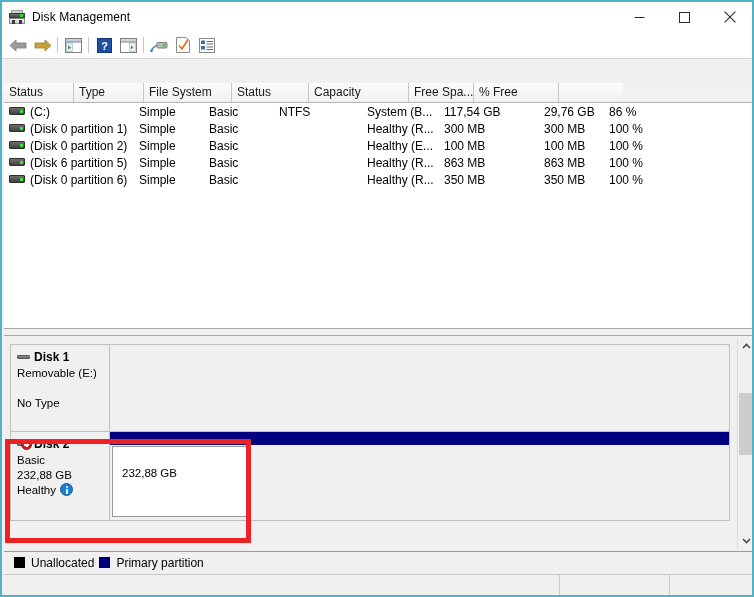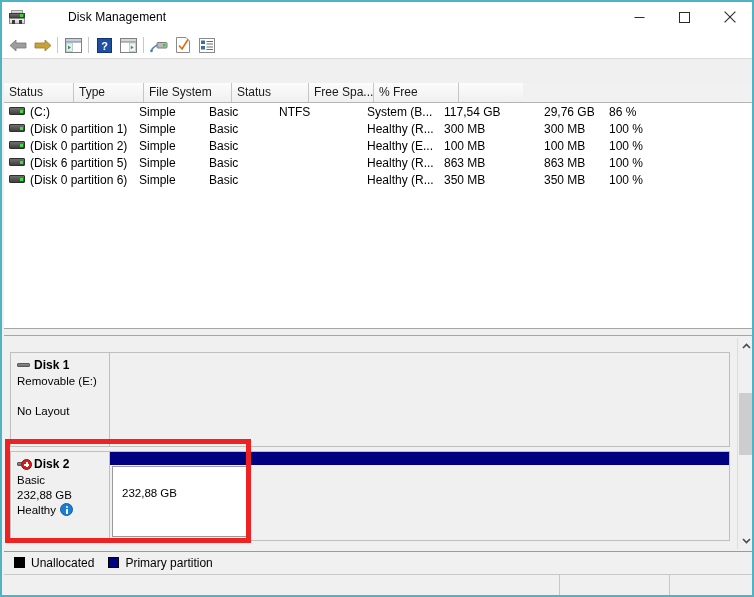--- a/index.html
+++ b/index.html
@@ -21,21 +21,20 @@
     overflow: hidden;
   }
 
   
   .titlebar {
     position: relative;
     height: 30px;
     background: #ffffff;
     display: flex;
     align-items: center;
-    gap: 36px;
   }
   .title-icon {
     width: 16px;
     height: 16px;
     margin-left: 7px;
     margin-right: 7px;
     position: relative;
     flex: 0 0 auto;
   }
   .title-icon .tray-top {
@@ -204,21 +203,20 @@
     width: 729px;
     height: 211px;
     overflow: hidden;
   }
   .disk-row {
     position: absolute;
     left: 6px;
     width: 720px;
     box-sizing: border-box;
     display: flex;
-    margin-top: 8px;
   }
   .disk-info {
     width: 99px;
     box-sizing: border-box;
     background: #f0f0f0;
     border: 1px solid #bfbfbf;
     border-right: none;
     padding: 5px 0 0 6px;
     font-size: 11.5px;
     color: #000;
@@ -336,21 +334,21 @@
     box-sizing: border-box;
     display: flex;
     align-items: center;
     padding-left: 10px;
   }
   .legend-item {
     display: flex;
     align-items: center;
     font-size: 12px;
     color: #000;
-    margin-right: 14px;
+    margin-right: 5px;
   }
   .legend-swatch {
     width: 11px; height: 11px; margin-right: 6px;
     border: 1px solid #000;
     box-sizing: border-box;
   }
 
   
   .statusbar {
     position: absolute;
@@ -480,20 +478,21 @@
       </svg>
     </div>
   </div>
 
   <div class="upper-pane">
     <div class="col-head">
       <div class="ch" style="width:70px">Status</div>
       <div class="ch" style="width:70px">Type</div>
       <div class="ch" style="width:88px">File System</div>
       <div class="ch" style="width:77px">Status</div>
+      <div class="ch" style="width:100px">Capacity</div>
       <div class="ch" style="width:65px">Free Spa...</div>
       <div class="ch" style="width:85px">% Free</div>
       <div class="ch" style="width:64px;border-right:none"></div>
     </div>
 
     <div class="vol-rows">
 
       <div class="vol-row">
         <div class="vol-icon">
             <div class="body"></div>
@@ -580,26 +579,26 @@
       <div class="disk-row" style="top:6px; height:95px;">
         <div class="disk-info">
           <div class="disk-title">
             <span class="mini-disk">
                 <span class="bar"></span>
               </span>
             <span class="label">Disk 1</span>
           </div>
           <div>Removable (E:)</div>
           <div style="height:15px"></div>
-          <div>No Layout</div>
+          <div>No Type</div>
         </div>
         <div class="disk-graph"></div>
       </div>
 
-      <div class="disk-row" style="top:105px; height:90px;">
+      <div class="disk-row" style="top:93px; height:90px;">
         <div class="disk-info">
           <div class="disk-title">
             <span class="mini-disk">
               <span class="bar"></span>
               <span class="offline-badge"></span>
             </span>
             <span class="label">Disk 2</span>
           </div>
           <div>Basic</div>
           <div>232,88 GB</div>

